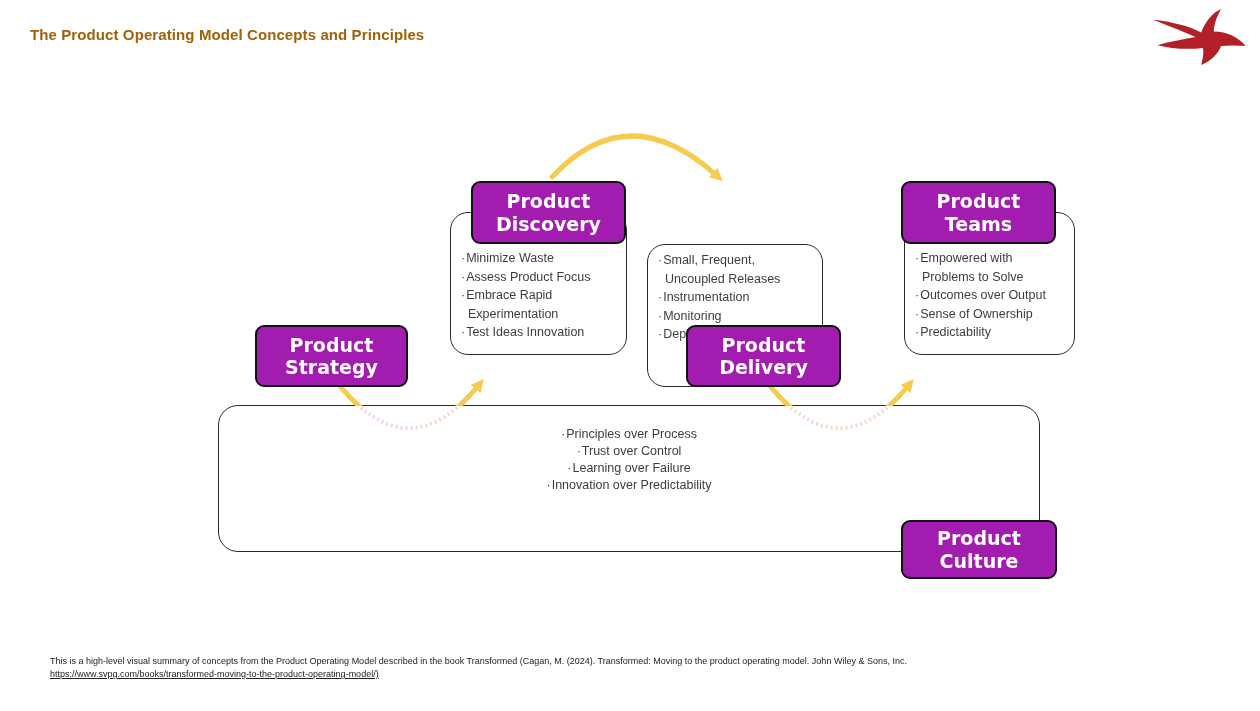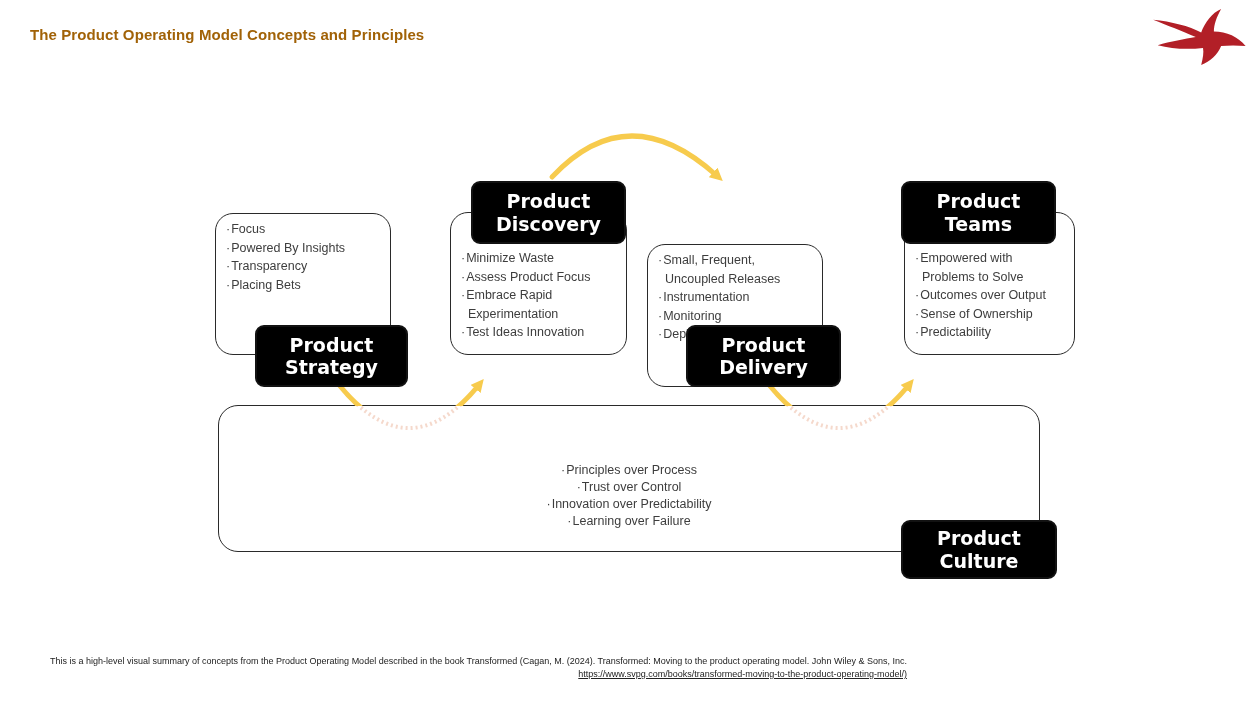--- a/index.html
+++ b/index.html
@@ -13,56 +13,50 @@
   .listbox{position:absolute;background:#ffffff;border:1.5px solid #2a2a2a;border-radius:18px;box-sizing:border-box;}
   .li{font-size:12.5px;line-height:18.5px;color:#3d3d3d;padding-left:7px;text-indent:-7px;white-space:pre-line;}
   .li::before{content:"\00B7";margin-right:1px;color:#3d3d3d;}
 
   .lb-strategy{left:215px;top:213px;width:176px;height:142px;padding:6px 8px 0 10px;}
   .lb-discovery{left:450px;top:212px;width:177px;height:143px;padding:36px 6px 0 10px;}
   .lb-delivery{left:647px;top:212px;width:176px;height:143px;padding:6px 4px 0 10px;margin-top:32px;}
   .lb-teams{left:904px;top:212px;width:171px;height:143px;padding:36px 4px 0 10px;}
 
   .culturebox{position:absolute;left:218px;top:405px;width:822px;height:147px;background:#fff;
-              border:1.5px solid #2a2a2a;border-radius:20px;box-sizing:border-box;padding-top:56px;}
+              border:1.5px solid #2a2a2a;border-radius:20px;box-sizing:border-box;padding-top:20px;}
   .cl{text-align:center;font-size:12.5px;line-height:17px;color:#3d3d3d;}
   .cl::before{content:"\00B7";margin-right:1px;}
 
-  .redlabel{position:absolute;background:#000000;border:2px solid #121212;border-radius:9px;box-sizing:border-box;
+  .redlabel{position:absolute;background:#a21caf;border:2px solid #121212;border-radius:9px;box-sizing:border-box;
             color:#ffffff;font-family:"DejaVu Sans","Liberation Sans",sans-serif;font-weight:700;
             font-size:19px;line-height:22.5px;text-align:center;white-space:pre-line;
             display:flex;align-items:center;justify-content:center;}
   .rl-strategy{left:255px;top:325px;width:153px;height:62px;}
   .rl-discovery{left:471px;top:181px;width:155px;height:63px;}
   .rl-delivery{left:686px;top:325px;width:155px;height:62px;}
   .rl-teams{left:901px;top:181px;width:155px;height:63px;}
   .rl-culture{left:901px;top:520px;width:156px;height:59px;}
 
   .arrows{position:absolute;left:0;top:0;pointer-events:none;}
 
   .footer{position:absolute;left:30px;top:655px;font-size:9px;line-height:13px;color:#222;margin-left:20px;}
-  .footer .url{text-decoration:underline;color:#222;text-align:right;}
+  .footer .url{text-decoration:underline;color:#222;}
 </style>
 </head>
 <body>
 
 <div class="stage">
 
   <div class="title">The Product Operating Model Concepts and Principles</div>
 
   <svg class="logo" viewBox="0 0 110 64" aria-hidden="true">
     <path d="M0 13 C20 15 40 20 53 27 C57 16 65 5 75 1 C70 10 67 18 67 26 C81 26 94 32 102 42 C93 41 83 41 75 42 C71 52 63 59 53 63 C55 55 56 49 55 44 C38 46 20 45 5 41 C19 37 35 34 47 32 C33 26 15 19 0 13 Z" fill="#B21F27"></path>
   </svg>
 
-  <div class="listbox lb-strategy">
-    <div class="li">Focus</div>
-    <div class="li">Powered By Insights</div>
-    <div class="li">Transparency</div>
-    <div class="li">Placing Bets</div>
-  </div>
 
   <div class="listbox lb-discovery">
     <div class="li">Minimize Waste</div>
     <div class="li">Assess Product Focus</div>
     <div class="li">Embrace Rapid
 Experimentation</div>
     <div class="li">Test Ideas Innovation</div>
   </div>
 
   <div class="listbox lb-delivery">
@@ -77,22 +71,22 @@
     <div class="li">Empowered with
 Problems to Solve</div>
     <div class="li">Outcomes over Output</div>
     <div class="li">Sense of Ownership</div>
     <div class="li">Predictability</div>
   </div>
 
   <div class="culturebox">
     <div class="cl">Principles over Process</div>
     <div class="cl">Trust over Control</div>
+    <div class="cl">Learning over Failure</div>
     <div class="cl">Innovation over Predictability</div>
-    <div class="cl">Learning over Failure</div>
   </div>
 
   <svg class="arrows" width="1260" height="711" viewBox="0 0 1260 711" aria-hidden="true">
     <defs>
       <marker id="ah" viewBox="0 0 10 10" refX="3" refY="5" markerWidth="13" markerHeight="13" orient="auto" markerUnits="userSpaceOnUse">
         <path d="M0 0 L10 5 L0 10 z" fill="#F7CB4D"></path>
       </marker>
       <clipPath id="aboveCulture">
           <rect x="0" y="0" width="1260" height="406"></rect>
         </clipPath>

